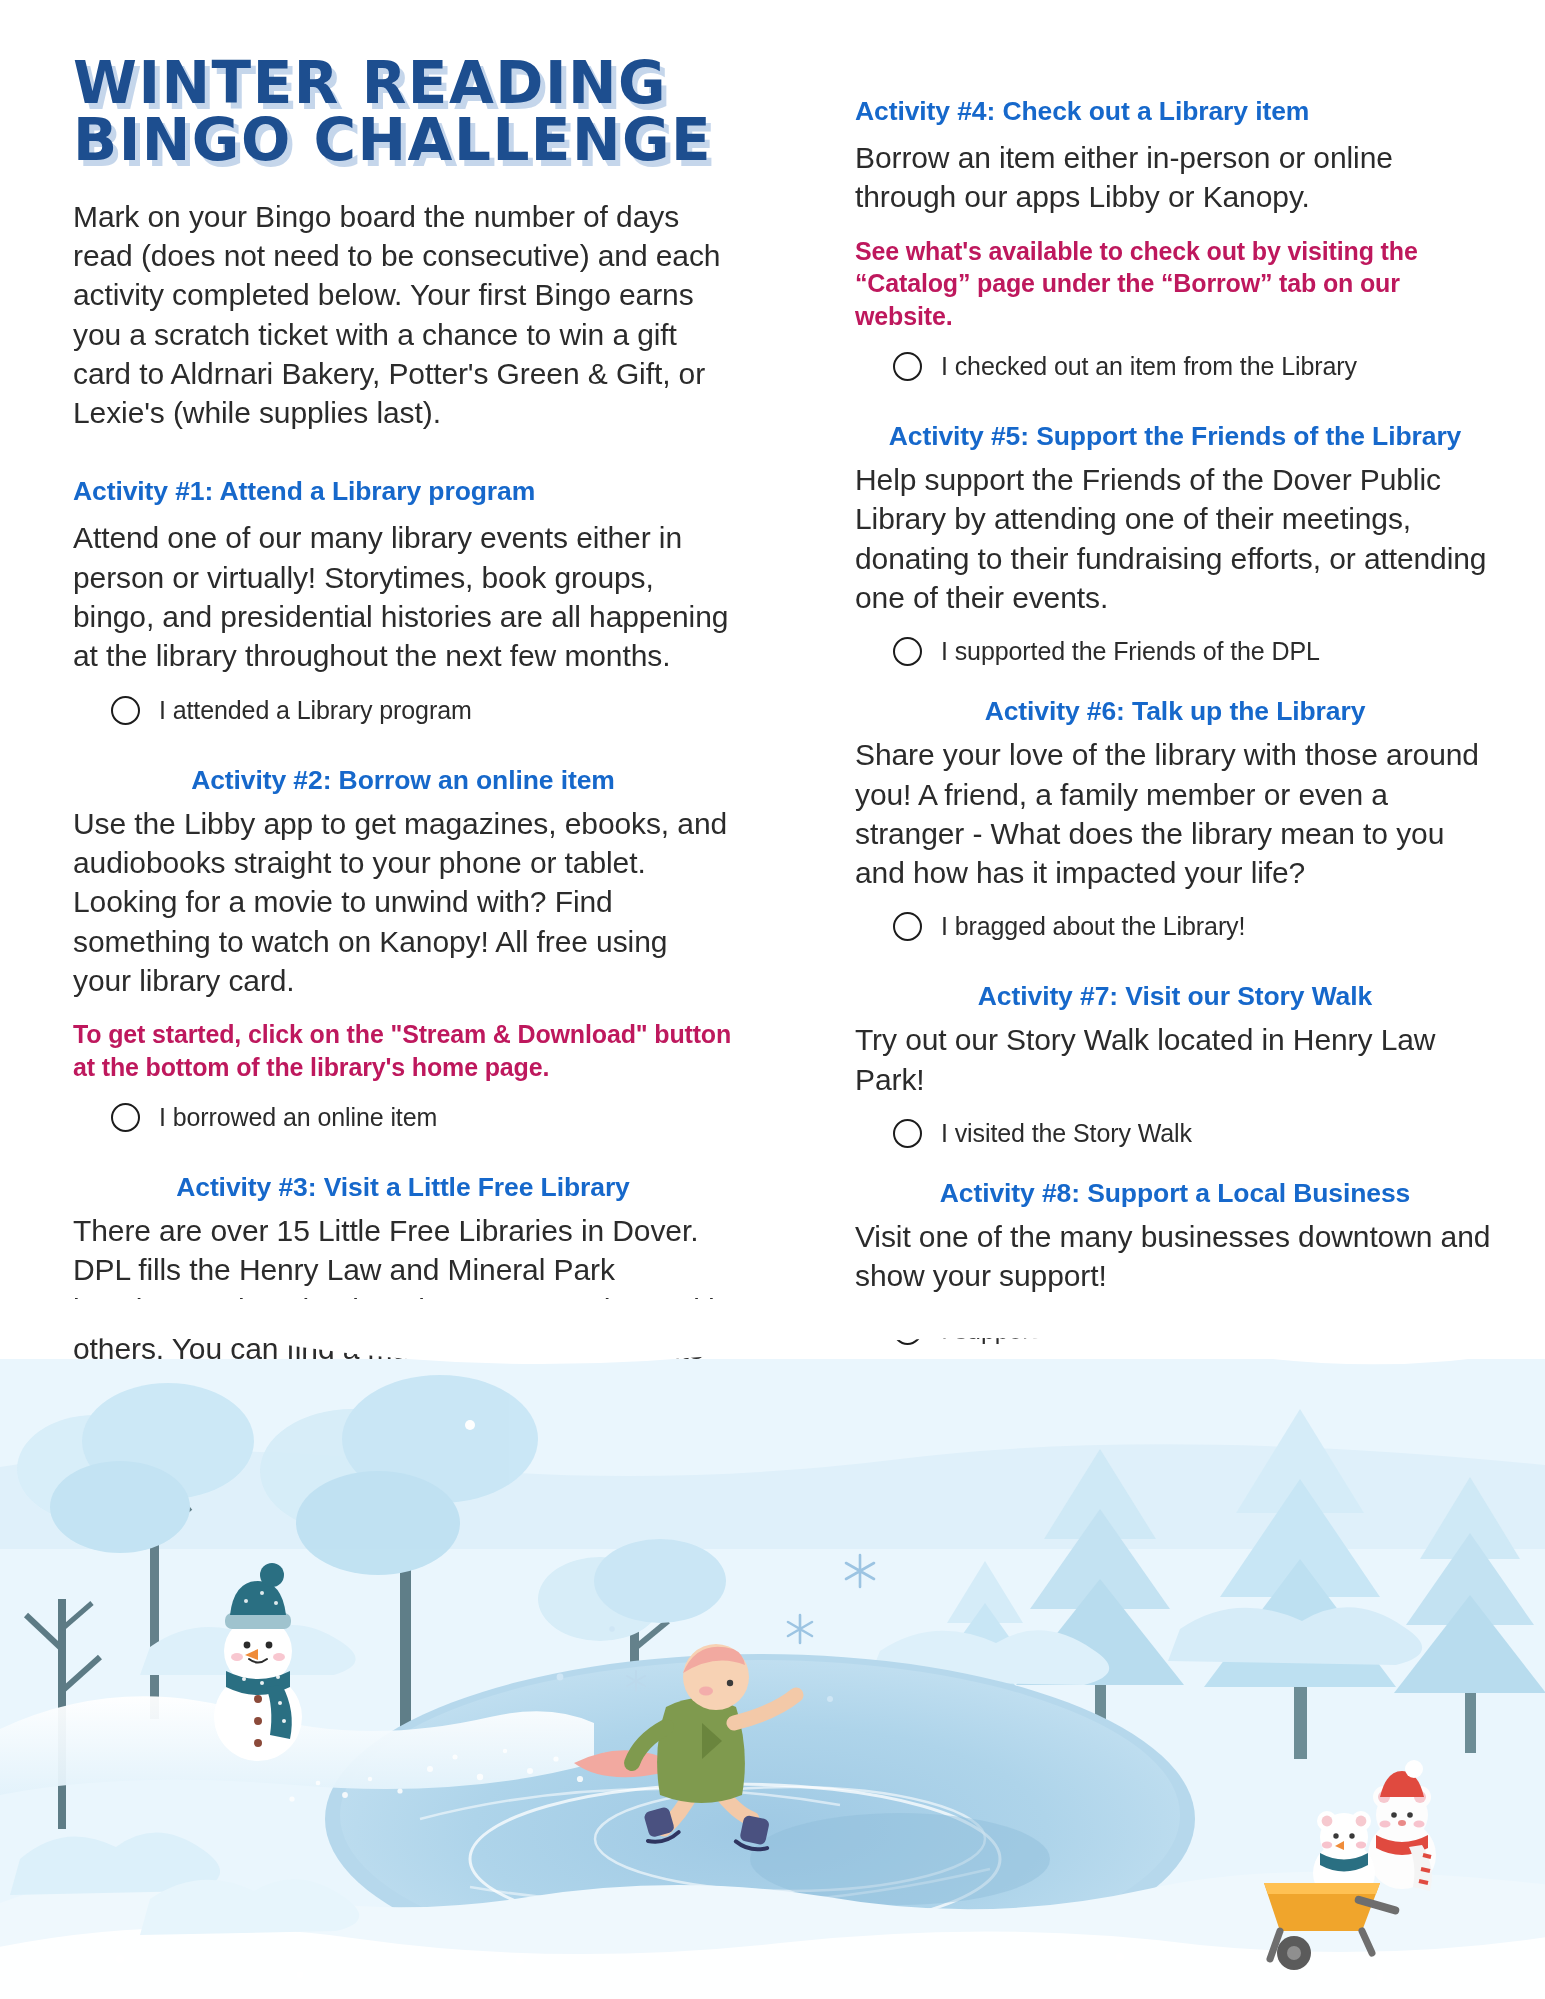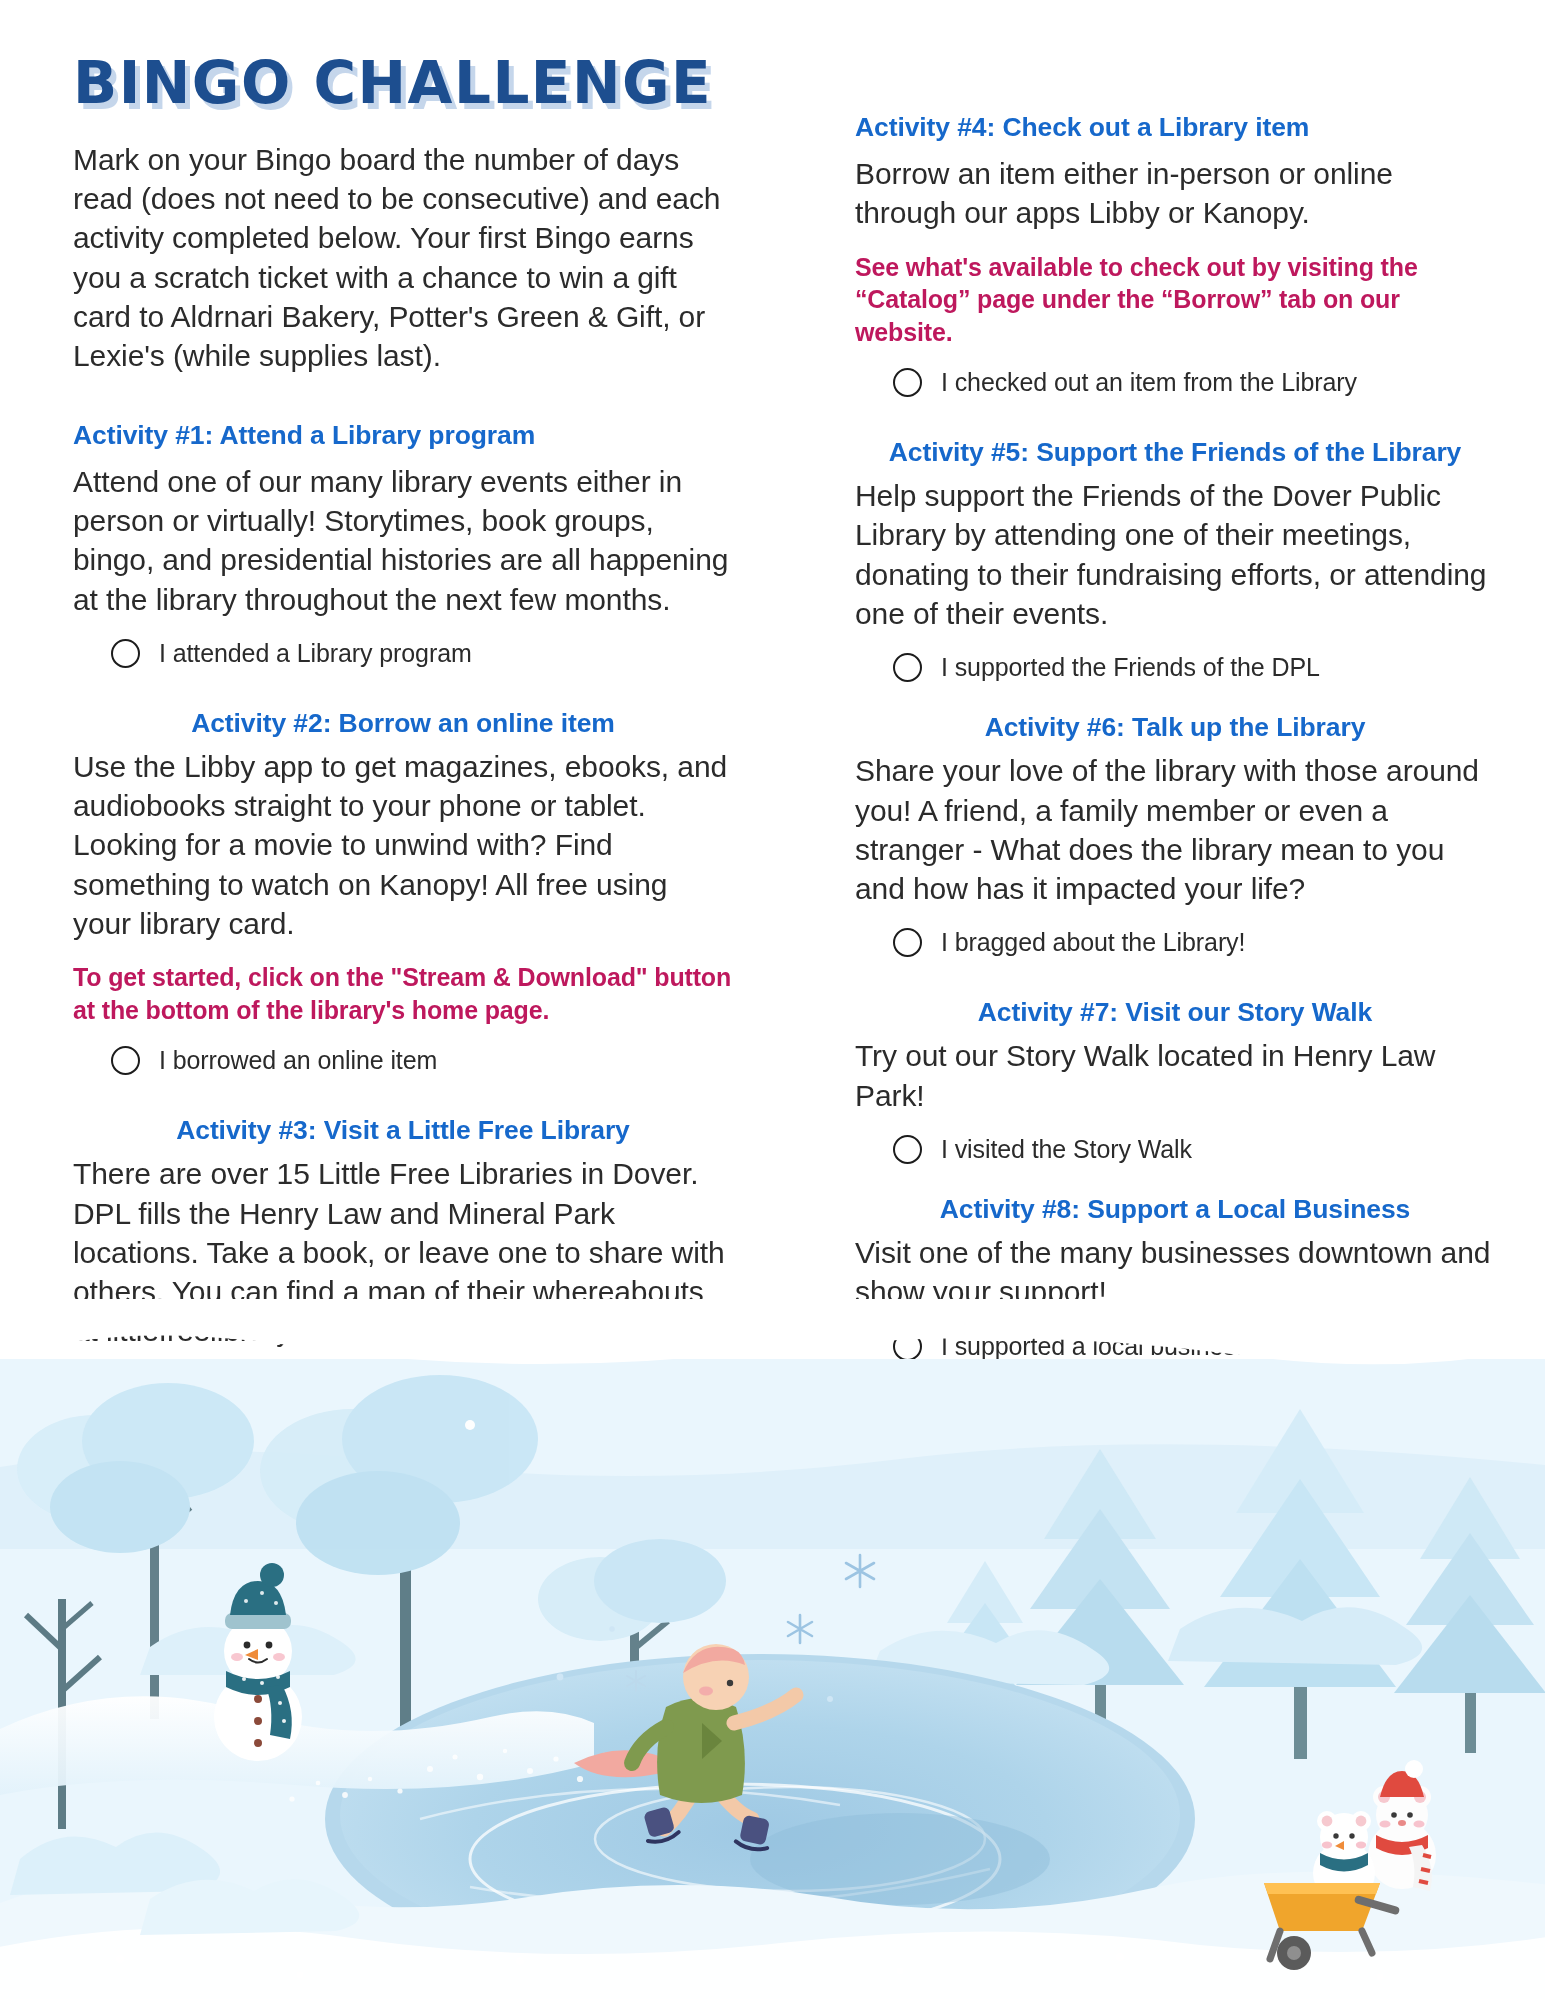--- a/index.html
+++ b/index.html
@@ -8,21 +8,21 @@
     font-family:"Liberation Sans", sans-serif;
     background:#ffffff;
     position:relative;
     overflow:hidden;
   }
 
   
   .page { position:relative; width:1545px; height:1999px; }
 
   .col-left  { position:absolute; left:73px;  top:55px; width:660px; }
-  .col-right { position:absolute; left:855px; top:112px; width:640px; }
+  .col-right { position:absolute; left:855px; top:96px; width:640px; }
 
   
   .title {
     font-family:"DejaVu Sans", sans-serif;
     font-weight:bold;
     font-size:58px;
     line-height:0.98;
     letter-spacing:1.5px;
     color:#1d4e8f;
     text-shadow:5px 6px 0 rgba(150,180,218,0.55);
@@ -96,20 +96,21 @@
   .scene svg { display:block; width:1545px; height:700px; }
 </style>
 </head>
 <body>
 
 <div class="page">
 
   <div class="col-left">
 
     <div class="title">
+      <span class="line">WINTER READING</span>
       <span class="line">BINGO CHALLENGE</span>
     </div>
 
     <div class="intro">Mark on your Bingo board the number of days read (does not need to be consecutive) and each activity completed below. Your first Bingo earns you a scratch ticket with a chance to win a gift card to Aldrnari Bakery, Potter's Green &amp; Gift, or Lexie's (while supplies last).</div>
 
     <div>
       <div class="act-head">Activity #1: Attend a Library program</div>
       <div class="body-text">Attend one of our many library events either in person or virtually! Storytimes, book groups, bingo, and presidential histories are all happening at the library throughout the next few months.</div>
       <div class="check-row">
         <span class="circle"></span>

